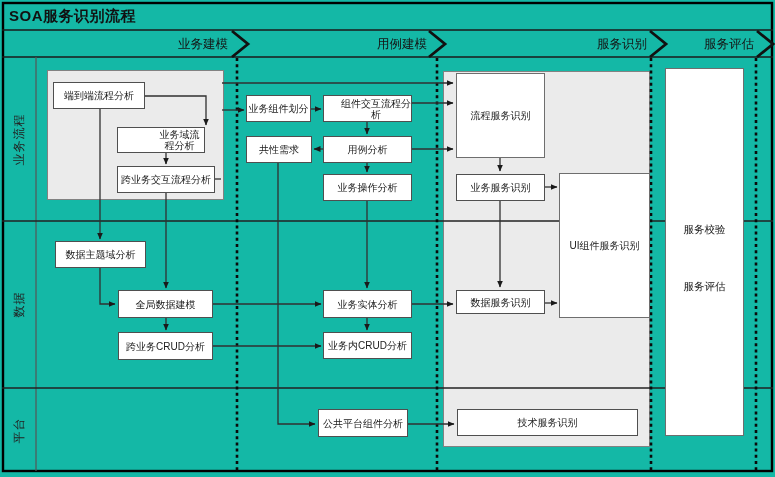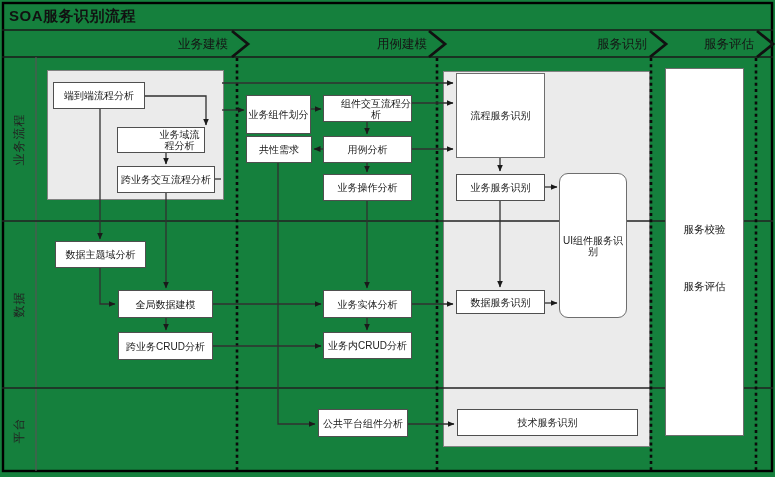--- a/index.html
+++ b/index.html
@@ -1,17 +1,17 @@
 <!DOCTYPE html>
 <html><head>
 <meta charset="utf-8">
 <style>
   html,body{margin:0;padding:0;background:#fff;}
   .stage{
-    position:relative;width:775px;height:477px;background:#15803d;overflow:hidden;
+    position:relative;width:775px;height:477px;background:#14b8a6;overflow:hidden;
     font-family:"Liberation Sans","DejaVu Sans",sans-serif;color:#111;
   }
   .title{
     position:absolute;left:9px;top:7px;font-size:15px;font-weight:600;letter-spacing:.5px;
   }
   .phase-label{
     position:absolute;top:36px;width:110px;text-align:right;font-size:12.5px;color:#151515;
   }
   .lane-label-wrap{
     position:absolute;left:2px;width:34px;display:flex;align-items:center;justify-content:center;
@@ -113,28 +113,28 @@
       <path d="M367,318 L367,330" marker-end="url(#ah)"></path>
       <path d="M412,304 L453,304" marker-end="url(#ah)"></path>
       <path d="M278,163 L278,424 L315,424" marker-end="url(#ah)"></path>
       <path d="M408,424 L454,424" marker-end="url(#ah)"></path>
     </g>
   </svg>
 
   <div class="node" style="left:53px;top:82px;width:92px;height:27px;">端到端流程分析</div>
   <div class="node" style="left:117px;top:127px;width:88px;height:26px;padding-left:37px;">业务域流程分析</div>
   <div class="node" style="left:117px;top:166px;width:98px;height:27px;">跨业务交互流程分析</div>
-  <div class="node" style="left:246px;top:95px;width:65px;height:39px;">业务组件划分</div>
+  <div class="node" style="left:246px;top:95px;width:65px;height:27px;">业务组件划分</div>
   <div class="node" style="left:323px;top:95px;width:89px;height:27px;padding-left:17px;">组件交互流程分析</div>
   <div class="node" style="left:246px;top:136px;width:66px;height:27px;">共性需求</div>
   <div class="node" style="left:323px;top:136px;width:89px;height:27px;">用例分析</div>
   <div class="node" style="left:323px;top:174px;width:89px;height:27px;">业务操作分析</div>
   <div class="node big" style="left:456px;top:73px;width:89px;height:85px;">流程服务识别</div>
   <div class="node" style="left:456px;top:174px;width:89px;height:27px;">业务服务识别</div>
-  <div class="node big" style="left:559px;top:173px;width:68px;height:145px;border-radius:9px;">UI组件服务识别</div>
+  <div class="node big" style="left:559px;top:173px;width:91px;height:145px;">UI组件服务识别</div>
 
   <div class="node" style="left:55px;top:241px;width:91px;height:27px;">数据主题域分析</div>
   <div class="node" style="left:118px;top:290px;width:95px;height:28px;">全局数据建模</div>
   <div class="node" style="left:118px;top:332px;width:95px;height:28px;">跨业务CRUD分析</div>
   <div class="node" style="left:323px;top:290px;width:89px;height:28px;">业务实体分析</div>
   <div class="node" style="left:323px;top:332px;width:89px;height:27px;">业务内CRUD分析</div>
   <div class="node" style="left:456px;top:290px;width:89px;height:24px;">数据服务识别</div>
 
   <div class="node" style="left:318px;top:409px;width:90px;height:28px;">公共平台组件分析</div>
   <div class="node" style="left:457px;top:409px;width:181px;height:27px;">技术服务识别</div>

